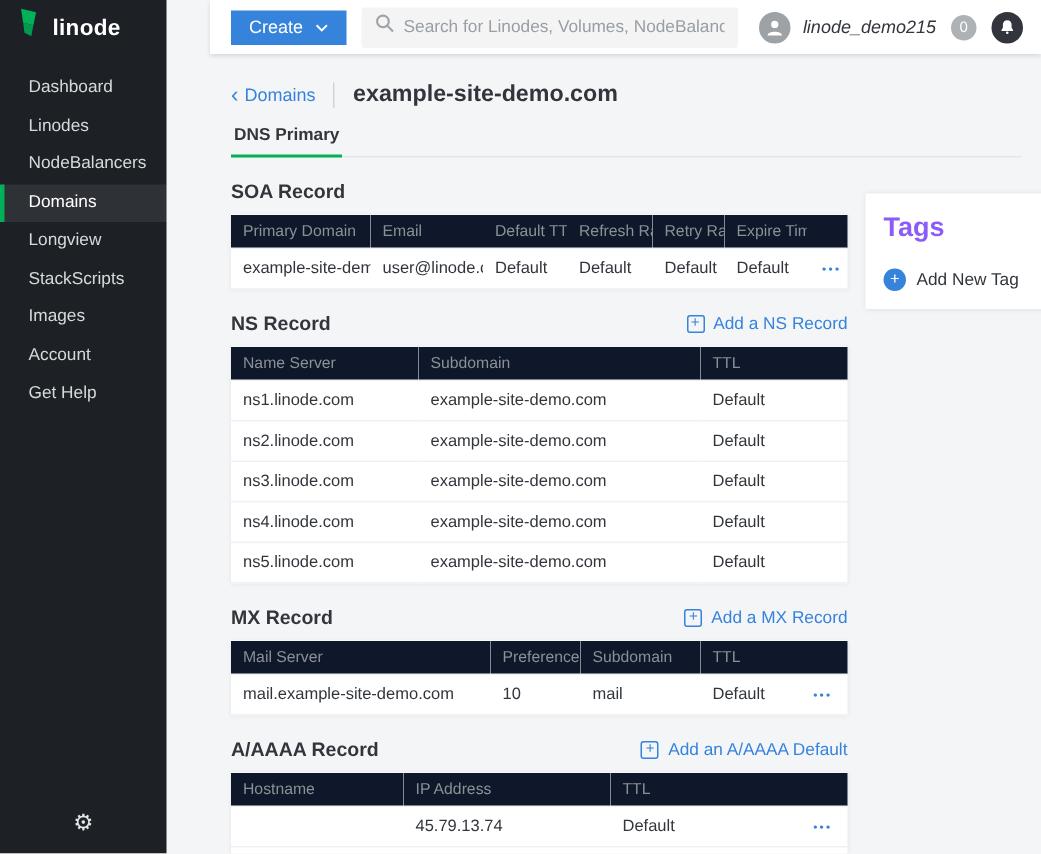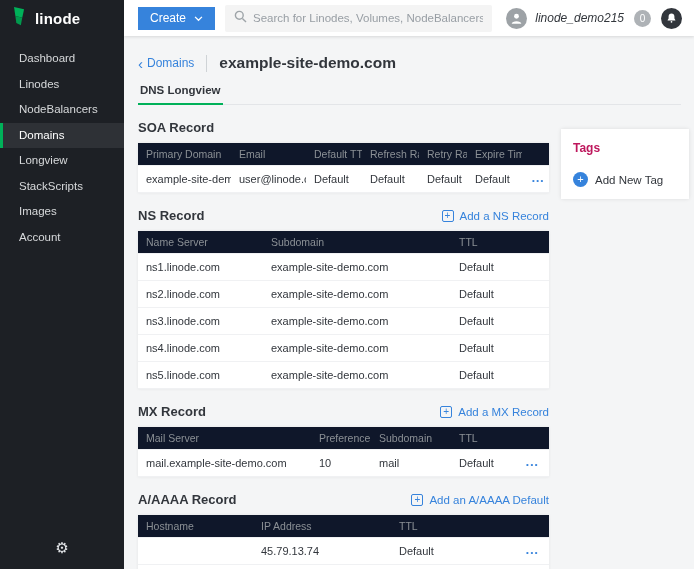--- a/index.html
+++ b/index.html
@@ -1,30 +1,30 @@
 <!DOCTYPE html>
 <html><head>
 <meta charset="utf-8">
 <style>
   * { margin:0; padding:0; box-sizing:border-box; }
   html,body { width:694px; height:569px; overflow:hidden; }
   body { font-family:"Liberation Sans", sans-serif; background:#f4f5f6; color:#32363c; }
   .app { display:flex; width:694px; height:569px; overflow:hidden; }
 
   
-  .sidebar { width:124px; background:#1d2025; flex-shrink:0; position:relative; color:#e3e5e8; }
+  .sidebar { width:111px; background:#1d2025; flex-shrink:0; position:relative; color:#e3e5e8; }
   .logo-row { display:flex; align-items:center; gap:7px; height:36px; padding-left:11px; }
   .logo-text { color:#fff; font-size:15px; font-weight:700; letter-spacing:.2px; }
   .nav { margin-top:10px; }
   .nav-item { padding:5px 0 5px 16px; font-size:11.5px; color:#d7d9db; cursor:pointer; border-left:3px solid transparent; line-height:1.35; }
   .nav-item.active { background:rgba(255,255,255,.08); border-left-color:#00b159; color:#fff; }
   .gear { position:absolute; bottom:12px; left:0; right:0; text-align:center; font-size:15px; color:#e3e5e8; cursor:pointer; }
 
   
-  .right { flex:1; display:flex; flex-direction:column; min-width:0; }
+  .right { flex:1; display:flex; flex-direction:column; min-width:0;padding-left:29px; }
 
   .topbar { height:36px; background:#fff; display:flex; align-items:center; padding:0 12px 0 14px; box-shadow:0 1px 3px rgba(0,0,0,.12); position:relative; z-index:5; flex-shrink:0; }
   .create-btn { background:#3683dc; color:#fff; border:none; height:23px; padding:0 12px; font-size:12px; font-family:inherit; display:flex; align-items:center; gap:8px; cursor:pointer; }
   .searchbox { flex:1; background:#f4f4f4; height:27px; display:flex; align-items:center; gap:6px; padding:0 9px; margin:0 14px 0 10px; border-radius:2px; }
   .searchbox input { border:none; background:transparent; outline:none; flex:1; font-size:11.5px; font-family:inherit; color:#32363c; }
   .searchbox input::placeholder { color:#989ea4; }
   .avatar { width:21px; height:21px; border-radius:50%; background:#9da2a6; display:flex; align-items:center; justify-content:center; cursor:pointer; flex-shrink:0; }
   .username { font-size:12px; color:#32363c; margin:0 10px 0 8px; cursor:pointer; white-space:nowrap;font-style:italic; }
   .count-badge { width:17px; height:17px; border-radius:50%; background:#aeb2b6; color:#fff; font-size:10px; display:flex; align-items:center; justify-content:center; margin-right:10px; cursor:pointer; flex-shrink:0; }
   .bell-btn { width:21px; height:21px; border-radius:50%; background:#32363c; display:flex; align-items:center; justify-content:center; cursor:pointer; flex-shrink:0; }
@@ -49,21 +49,21 @@
   .add-link { display:flex; align-items:center; gap:6px; color:#3683dc; font-size:11.5px; cursor:pointer; }
   .add-sq { width:12px; height:12px; border:1px solid #3683dc; border-radius:2px; display:flex; align-items:center; justify-content:center; font-size:10px; line-height:1; }
 
   table { width:100%; border-collapse:collapse; table-layout:fixed; background:#fff; box-shadow:0 0 3px rgba(0,0,0,.07); }
   th { background:#0f172a; color:#8b9095; font-weight:400; font-size:10.5px; text-align:left; padding:5px 8px; border-bottom:1px solid #f0f1f3; white-space:nowrap; overflow:hidden; }
   td { font-size:11px; color:#32363c; padding:7px 8px; border-bottom:1px solid #f0f1f3; white-space:nowrap; overflow:hidden; }
   .td-action { text-align:right; }
   .dots { border:none; background:transparent; color:#3683dc; font-size:8px; letter-spacing:1.5px; cursor:pointer; padding:0 2px; font-family:inherit; }
 
   .tags-card { background:#fff; box-shadow:0 0 4px rgba(0,0,0,.1); padding:12px; margin-top:24px; }
-  .tags-title { font-size:12px; font-weight:700; color:#be185d; }
+  .tags-title { font-size:18px; font-weight:700; color:#8b5cf6; }
   .add-tag { display:flex; align-items:center; gap:7px; margin-top:17px; cursor:pointer; }
   .add-tag-circle { width:15px; height:15px; border-radius:50%; background:#3683dc; color:#fff; font-size:11px; display:flex; align-items:center; justify-content:center; line-height:1; flex-shrink:0; }
   .add-tag-label { font-size:11.5px; color:#32363c; }
 </style>
 </head>
 <body>
 
 <div class="app">
 
   <div class="sidebar">
@@ -78,20 +78,21 @@
     </div>
     <div class="nav">
       <div class="nav-item">Dashboard</div>
       <div class="nav-item">Linodes</div>
       <div class="nav-item">NodeBalancers</div>
       <div class="nav-item active">Domains</div>
       <div class="nav-item">Longview</div>
       <div class="nav-item">StackScripts</div>
       <div class="nav-item">Images</div>
       <div class="nav-item">Account</div>
+      <div class="nav-item">Get Help</div>
     </div>
     <div class="gear">⚙</div>
   </div>
 
   <div class="right">
     <div class="topbar">
       <button class="create-btn">
         <span>Create</span>
         <span>
           <svg width="9" height="6" viewBox="0 0 10 7">
@@ -128,21 +129,21 @@
       <div class="breadcrumb-row">
         <span class="back-link">
           <span class="back-chevron">‹</span>
           <span>Domains</span>
         </span>
         <span class="crumb-divider"></span>
         <span class="page-title">example-site-demo.com</span>
       </div>
 
       <div class="tabs">
-        <div class="tab">DNS Longview</div>
+        <div class="tab">DNS Primary</div>
       </div>
 
       <div class="content-cols">
         <div class="left-col">
 
           <div class="section-head">
             <span class="section-title">SOA Record</span>
           </div>
           <table>
             <colgroup>

